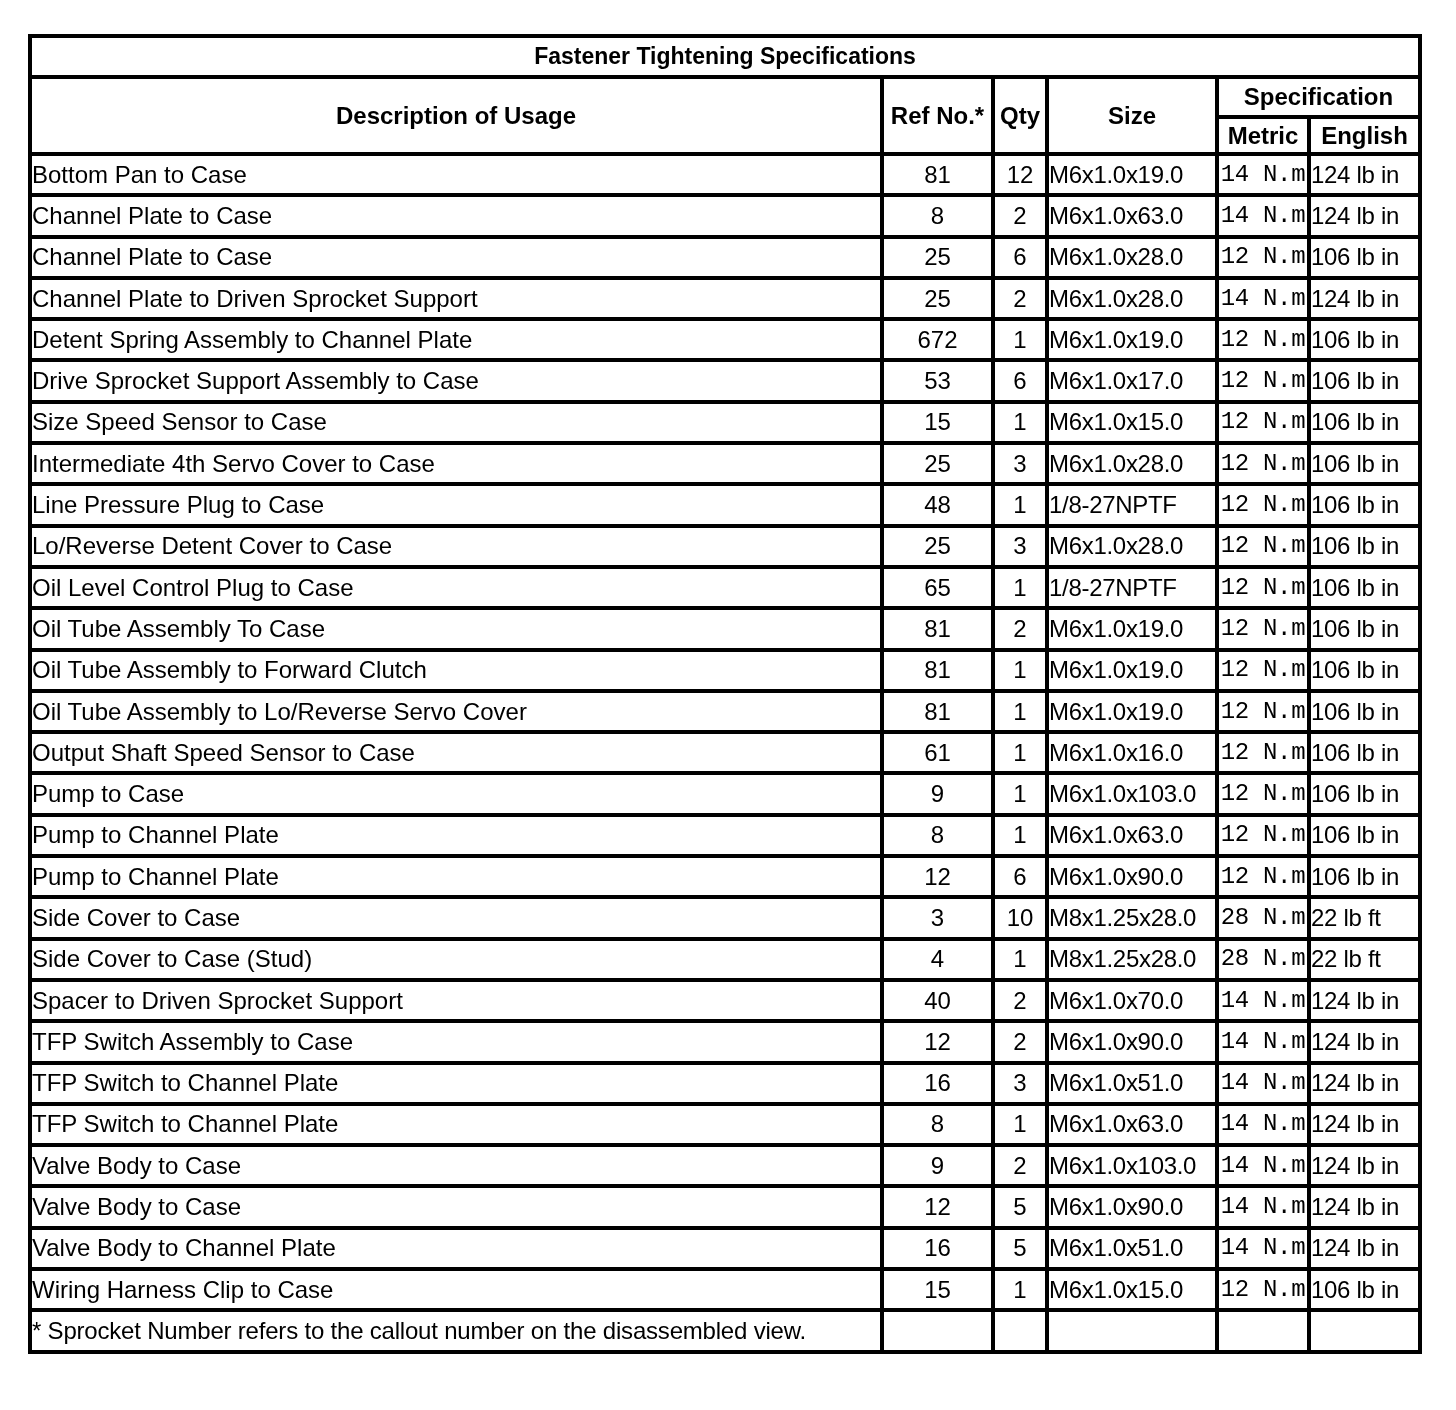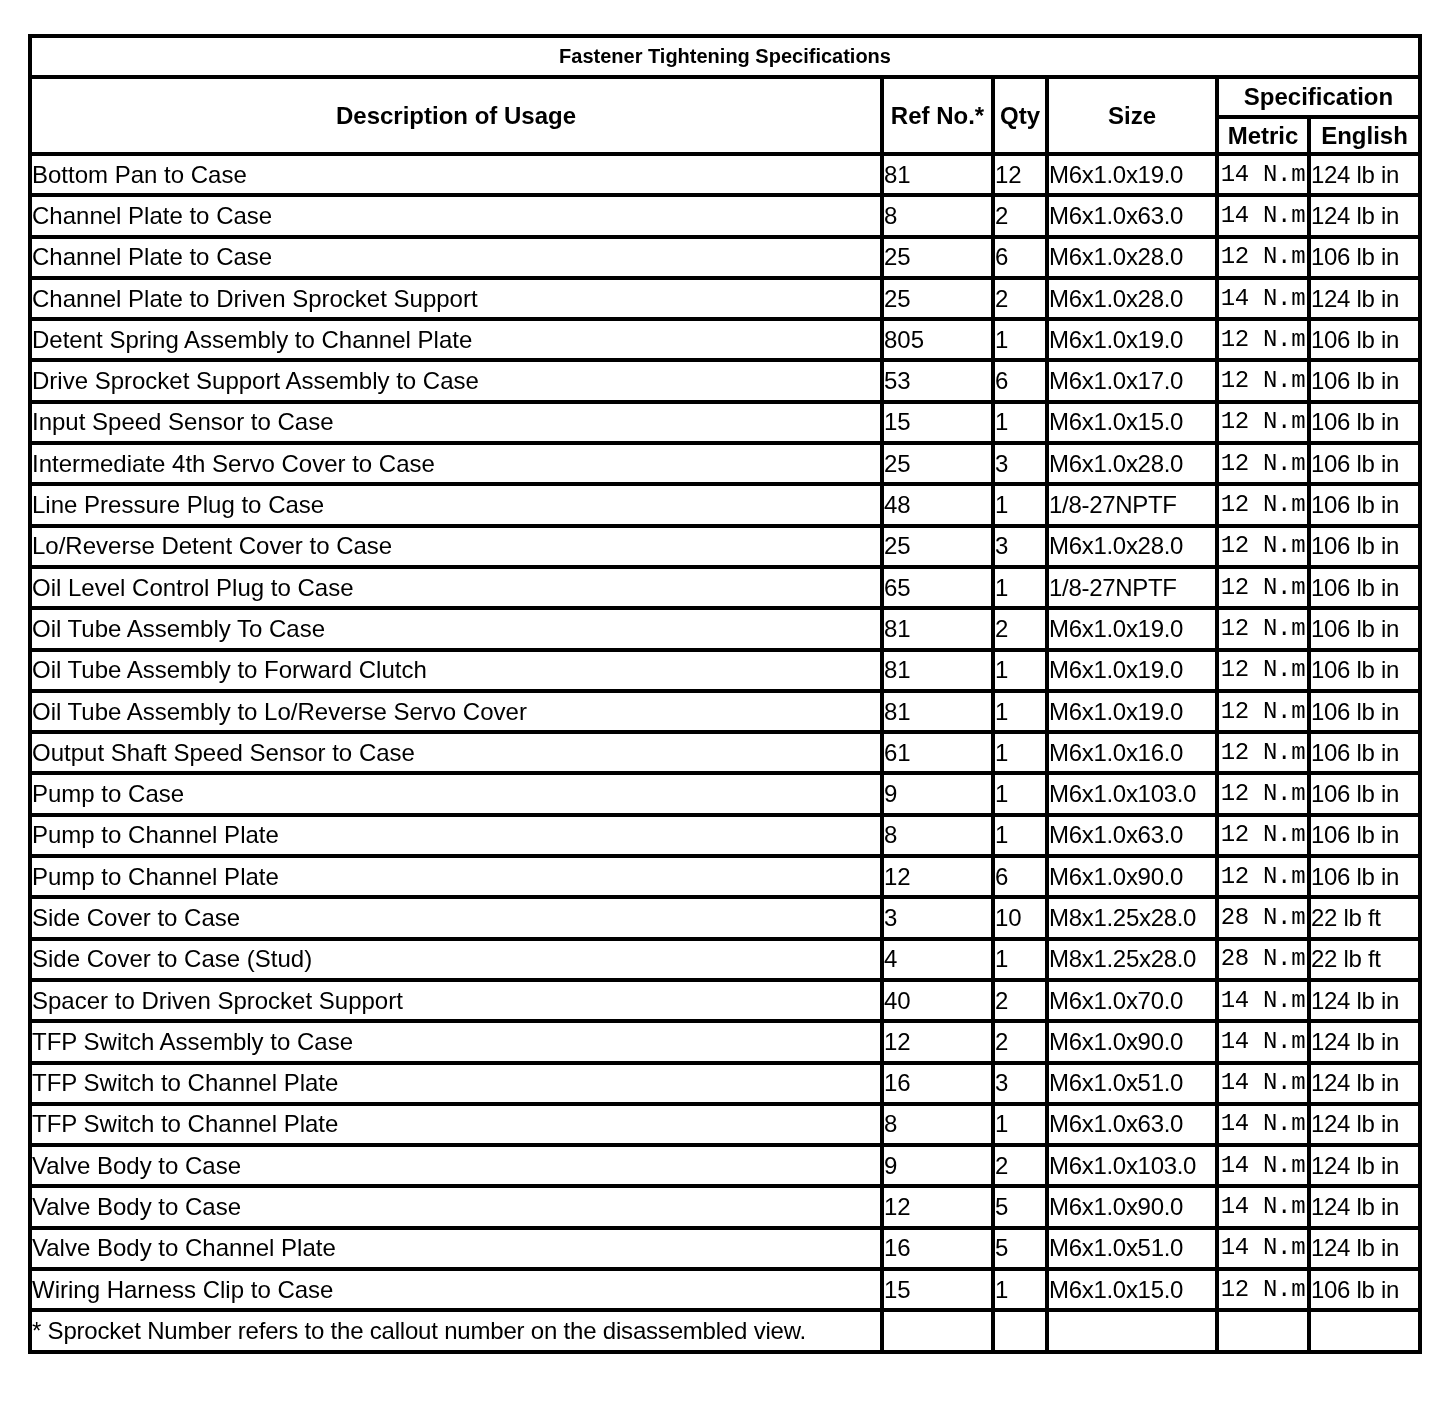--- a/index.html
+++ b/index.html
@@ -24,38 +24,38 @@
       width: 1390px;
     }
     table.spec td, table.spec th {
       border: 4px solid #000;
       padding: 0;
       white-space: nowrap;
       overflow: hidden;
     }
     .title-row th {
       height: 37px;
-      font-size: 20px;
+      font-size: 23px;
       font-weight: bold;
       text-align: center;
     }
     .hdr th {
       font-weight: bold;
       font-size: 24px;
       text-align: center;
     }
     .hdr1 th { height: 36px; }
     .hdr2 th { height: 33px; }
     .data td {
       height: 37.3px;
       font-size: 24px;
       line-height: 30px;
     }
     td.desc { text-align: left; padding-left: 4px; }
-    td.num { text-align: left; }
+    td.num { text-align: center; }
     td.size { text-align: left; letter-spacing: -0.3px; }
     td.metric { text-align: center; letter-spacing: -0.3px; font-family: Liberation Mono, monospace; }
     td.eng { letter-spacing: -0.3px; }
     .footnote td {
       height: 38px;
       font-size: 24px;
     }
     td.note { padding-left: 2px; letter-spacing: -0.2px; }
   </style>
 </head>
@@ -114,36 +114,36 @@
       <tr class="data">
         <td class="desc">Channel Plate to Driven Sprocket Support</td>
         <td class="num">25</td>
         <td class="num">2</td>
         <td class="size">M6x1.0x28.0</td>
         <td class="metric">14 N.m</td>
         <td class="eng">124 lb in</td>
       </tr>
       <tr class="data">
         <td class="desc">Detent Spring Assembly to Channel Plate</td>
-        <td class="num">805</td>
+        <td class="num">672</td>
         <td class="num">1</td>
         <td class="size">M6x1.0x19.0</td>
         <td class="metric">12 N.m</td>
         <td class="eng">106 lb in</td>
       </tr>
       <tr class="data">
         <td class="desc">Drive Sprocket Support Assembly to Case</td>
         <td class="num">53</td>
         <td class="num">6</td>
         <td class="size">M6x1.0x17.0</td>
         <td class="metric">12 N.m</td>
         <td class="eng">106 lb in</td>
       </tr>
       <tr class="data">
-        <td class="desc">Input Speed Sensor to Case</td>
+        <td class="desc">Size Speed Sensor to Case</td>
         <td class="num">15</td>
         <td class="num">1</td>
         <td class="size">M6x1.0x15.0</td>
         <td class="metric">12 N.m</td>
         <td class="eng">106 lb in</td>
       </tr>
       <tr class="data">
         <td class="desc">Intermediate 4th Servo Cover to Case</td>
         <td class="num">25</td>
         <td class="num">3</td>

